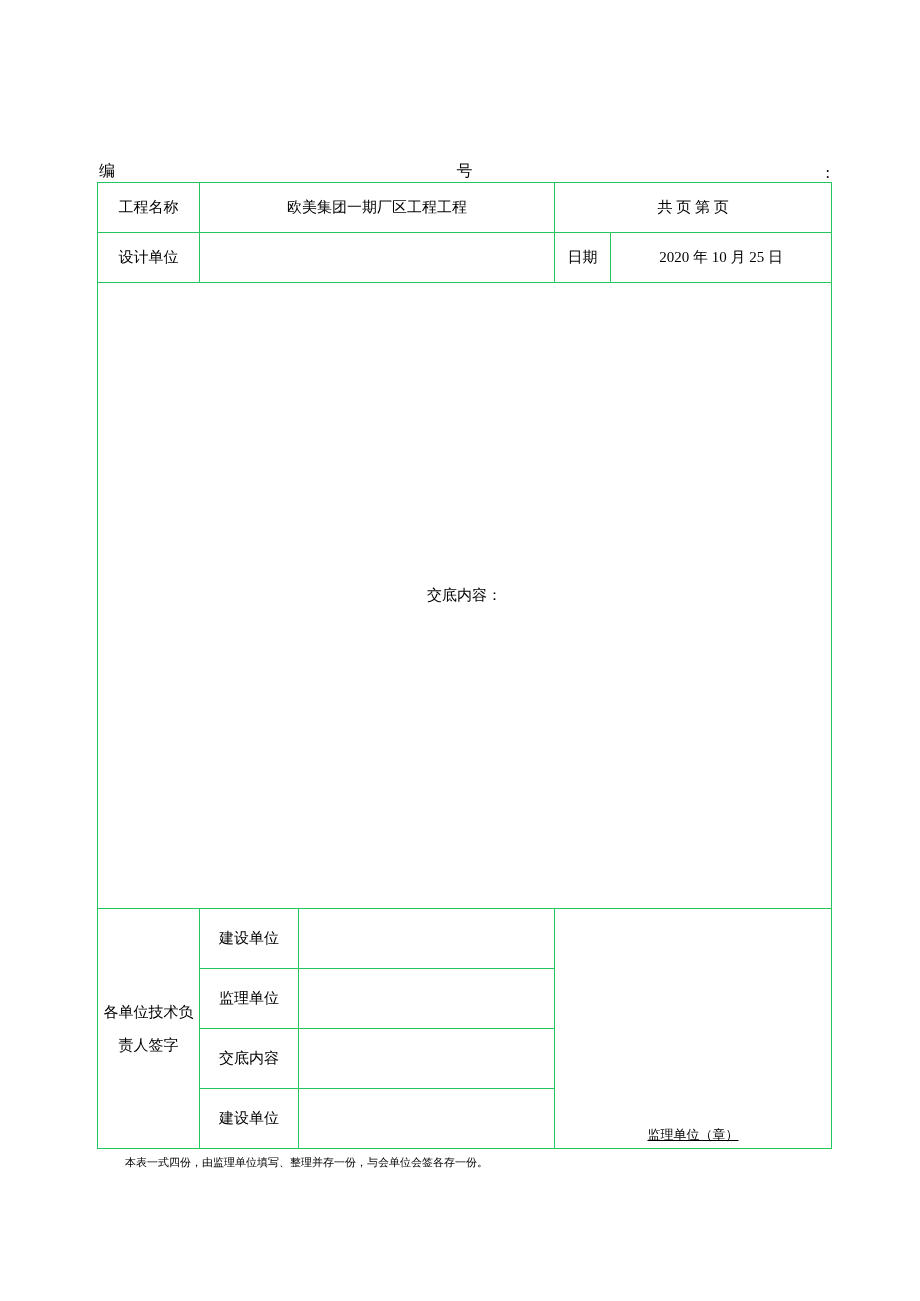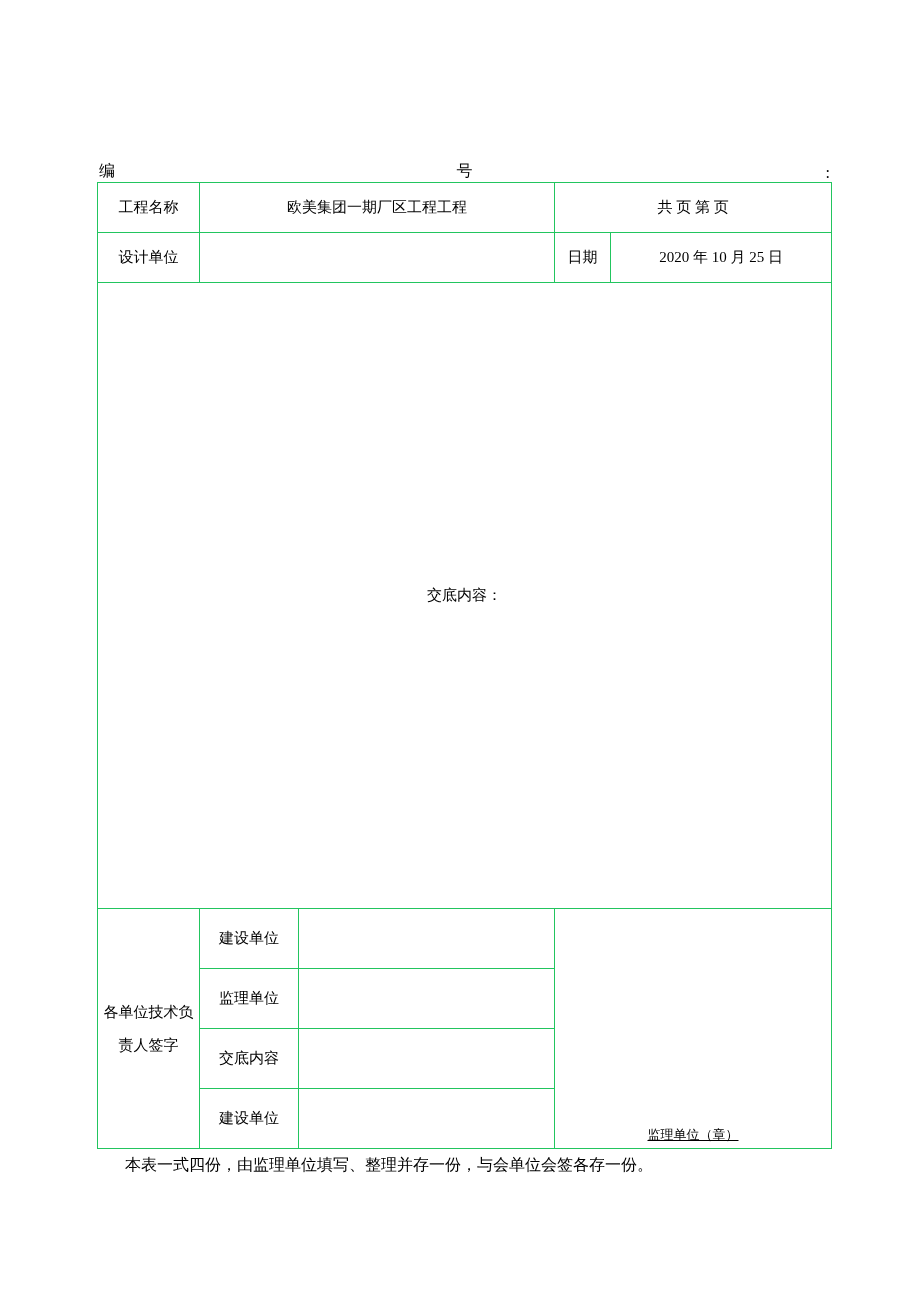--- a/index.html
+++ b/index.html
@@ -72,21 +72,21 @@
     .stamp-text {
       position: absolute;
       bottom: 4px;
       left: 0;
       right: 0;
       text-align: center;
       text-decoration: underline;
       font-size: 13px;
     }
     .footer-note {
-      font-size: 16px;
+      font-size: 11px;
       padding: 6px 0 0 28px;
     }
   </style>
 </head>
 <body>
 
 <div class="page">
 
   <div class="prefix-row">
     <span class="prefix-left">编</span>

